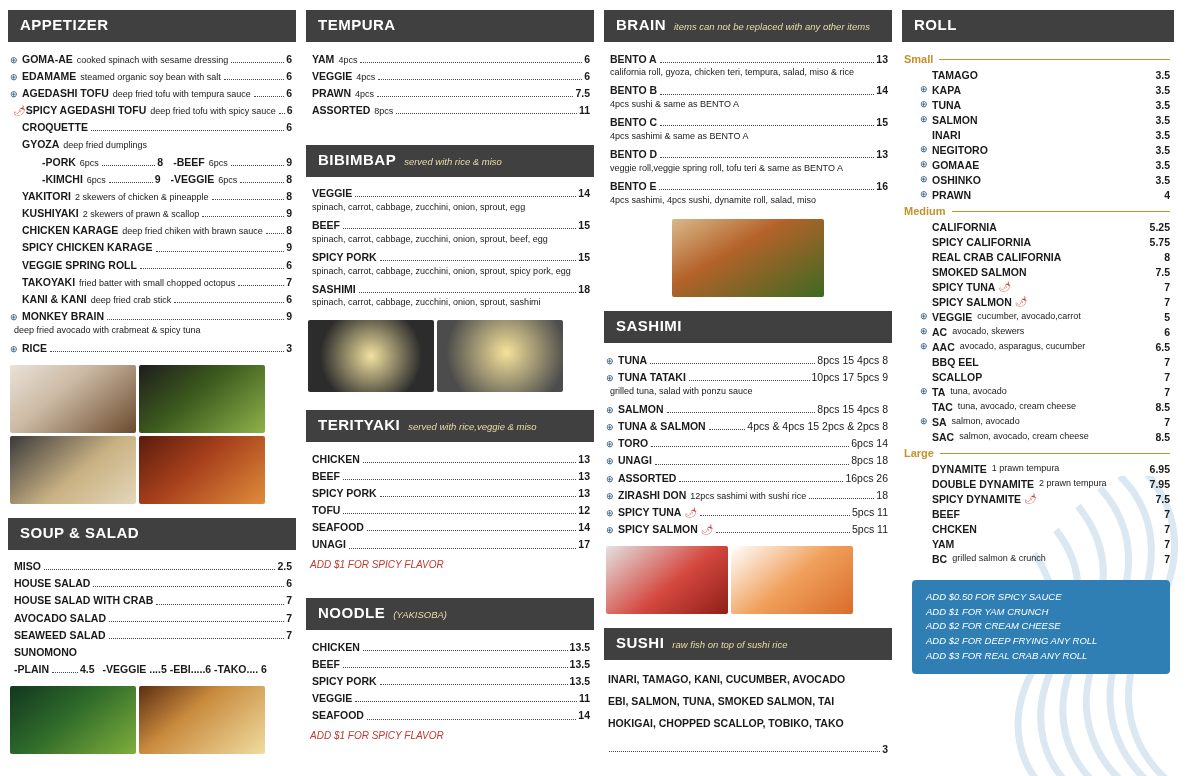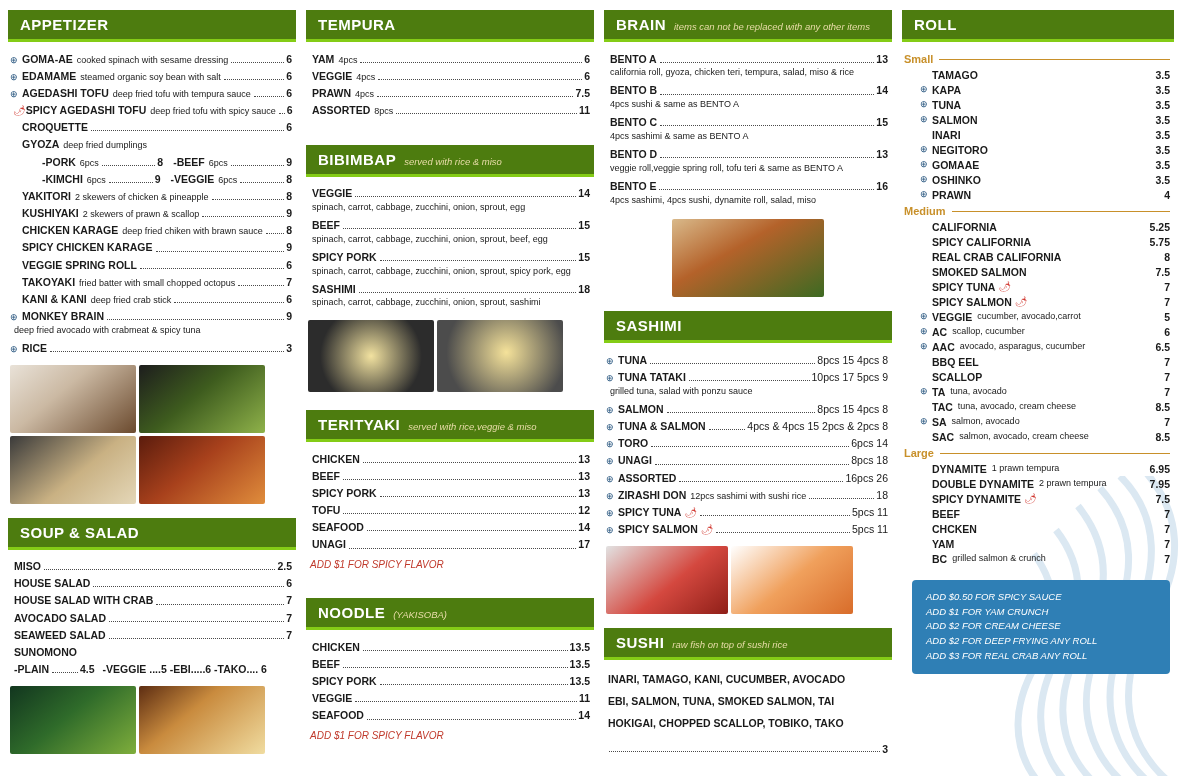--- a/index.html
+++ b/index.html
@@ -17,24 +17,24 @@
 
   
   .waves { position:absolute; right:0; bottom:0; width:320px; height:300px; overflow:hidden; pointer-events:none; }
   .waves svg { position:absolute; right:-20px; bottom:-30px; }
 
   .cols { position:relative; display:flex; width:1200px; height:776px; padding:10px 8px 0 8px; gap:10px; }
   .col { width:288px; }
   .col4 { width:272px; }
 
   .sec-header {
-    background:#4d7c0f;
+    background:#404040;
     color:#ffffff;
     padding:6px 10px 6px 12px;
-    border-bottom:3px solid #84cc16;
+    border-bottom:3px solid #404040;
     display:flex; align-items:baseline; gap:8px;
     margin-bottom:8px;
   }
   .sec-header .t { font-size:15px; font-weight:bold; letter-spacing:.5px; }
   .sec-header .sub { font-size:9.5px; font-style:italic; color:#e8dca8; font-weight:normal; }
 
   .sec { margin-bottom:14px; }
 
   .row { display:flex; align-items:flex-end; width:100%; line-height:1.35; padding:1.5px 4px 1.5px 2px; }
   .nm { font-size:10.5px; font-weight:bold; white-space:nowrap; }
@@ -691,21 +691,21 @@
       <div class="rrow" style="padding-left:18px">
         <span class="mark">⊕</span>
         <span class="rname">VEGGIE</span>
         <span class="rdesc">cucumber, avocado,carrot</span>
         <span class="rfill"></span>
         <span class="rpr">5</span>
       </div>
       <div class="rrow" style="padding-left:18px">
         <span class="mark">⊕</span>
         <span class="rname">AC</span>
-        <span class="rdesc">scallop, cucumber</span>
+        <span class="rdesc">avocado, skewers</span>
         <span class="rfill"></span>
         <span class="rpr">6</span>
       </div>
       <div class="rrow" style="padding-left:18px">
         <span class="mark">⊕</span>
         <span class="rname">AAC</span>
         <span class="rdesc">avocado, asparagus, cucumber</span>
         <span class="rfill"></span>
         <span class="rpr">6.5</span>
       </div>

